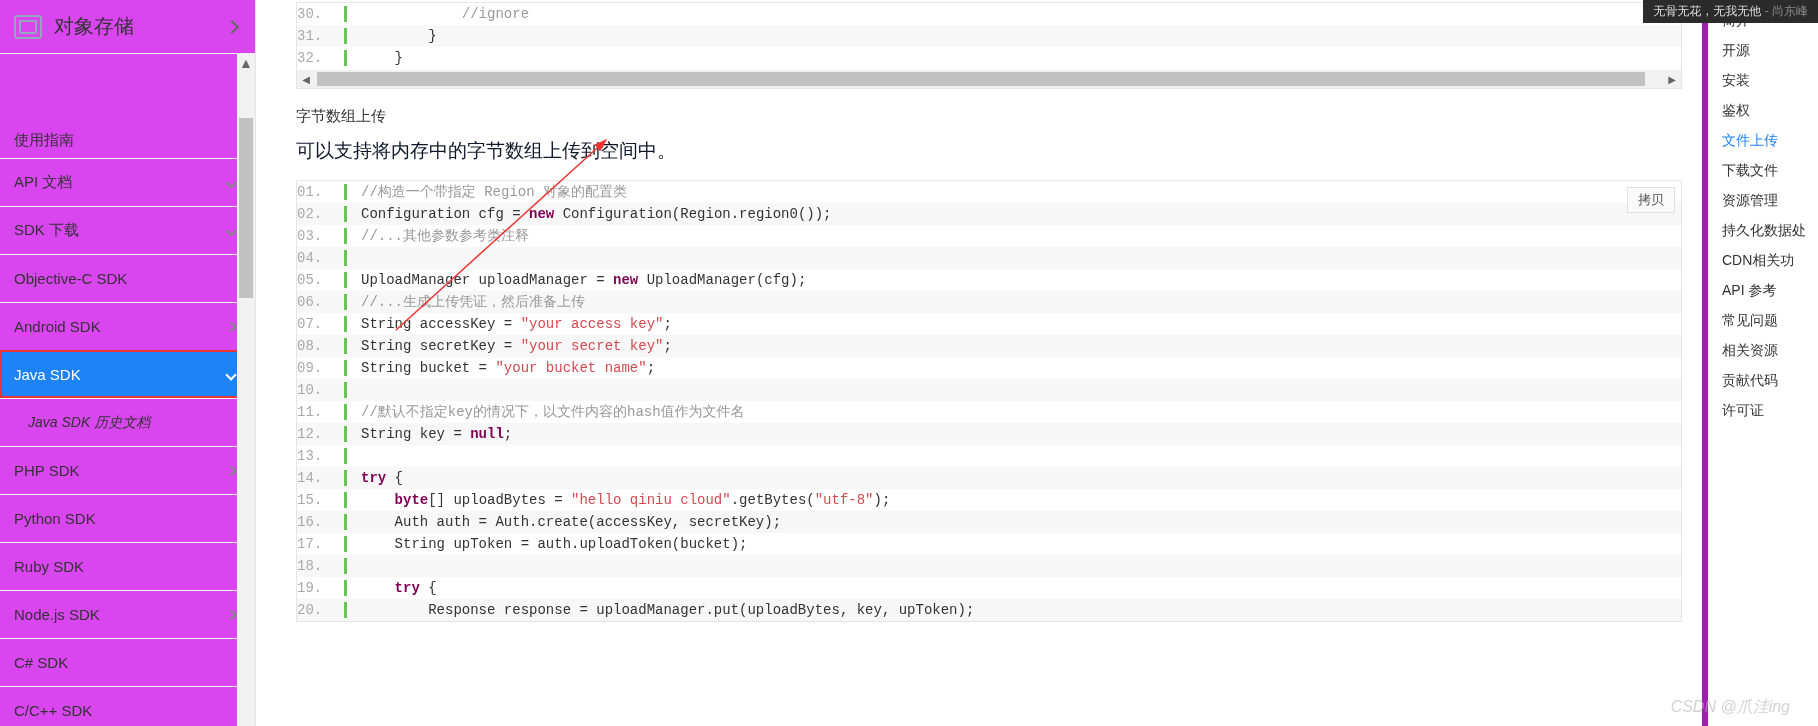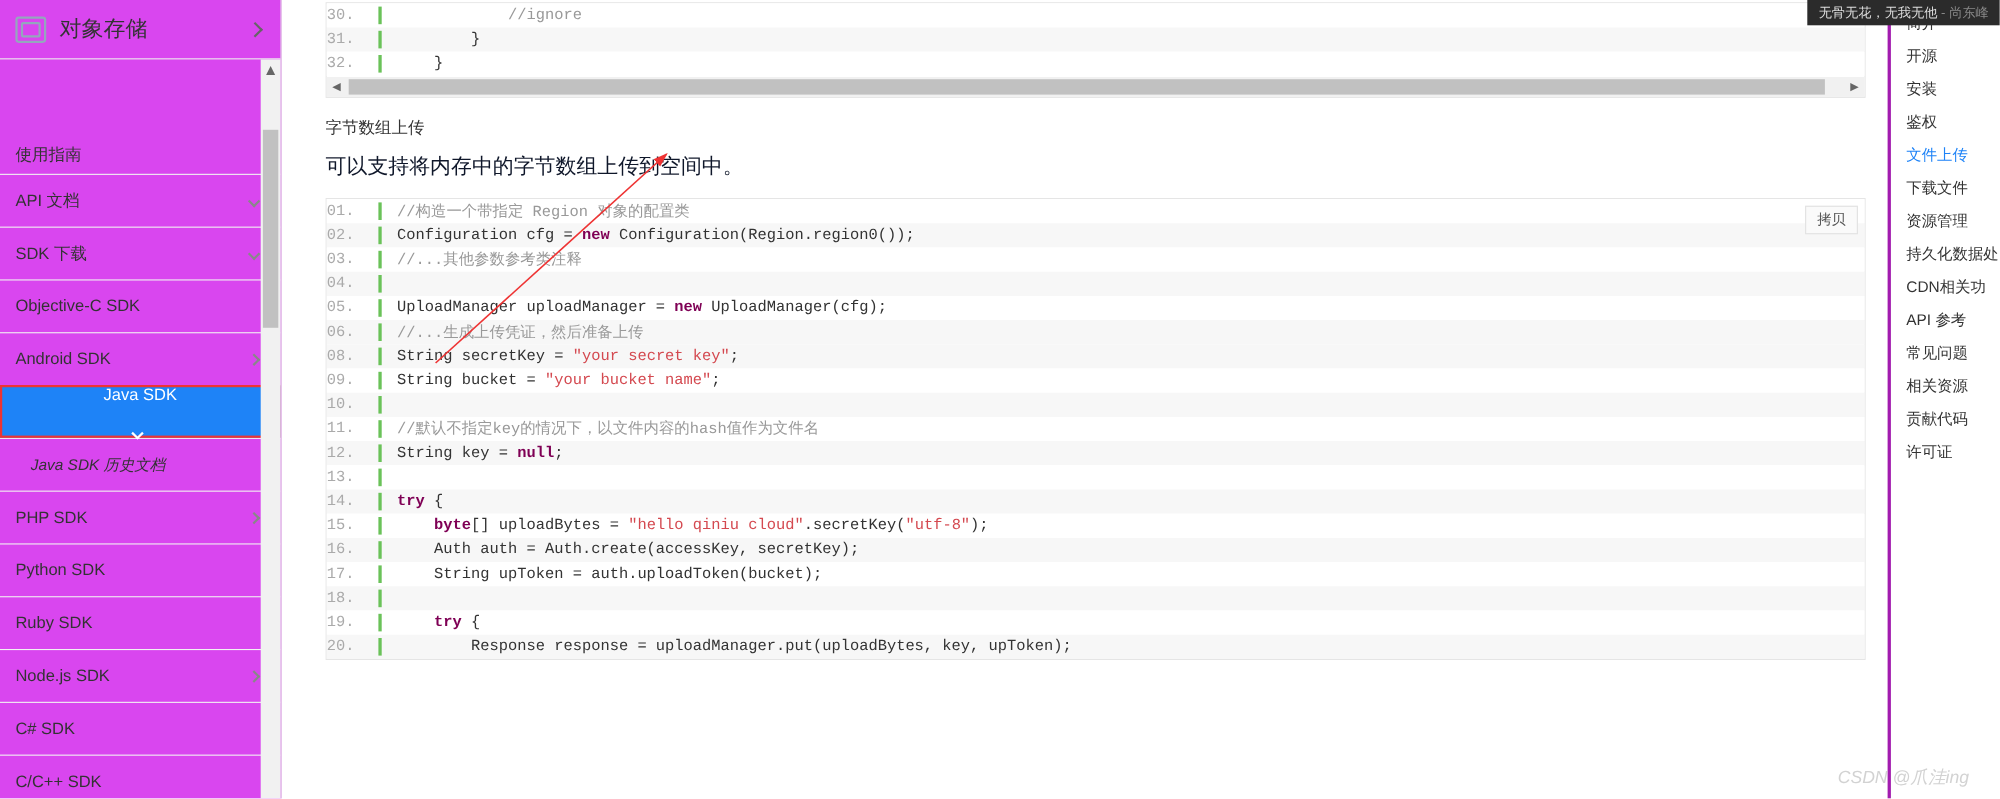--- a/index.html
+++ b/index.html
@@ -17,21 +17,21 @@
   .chev-down  { transform: rotate(45deg); }
   .sidebar-header .chev { margin-right:4px; }
 
   .nav { flex:1; overflow:hidden; position:relative;margin-top:36px; }
   .nav-item { display:flex; align-items:center; height:48px; padding:0 14px; font-size:15px; color:#333; cursor:pointer; border-top:1px solid #f2f2f2; }
   .nav-item.first-cut { height:34px; padding-top:0; align-items:flex-end; padding-bottom:8px; border-top:none; }
   .nav-item .lbl { flex:1; }
   .nav-item.sub { padding-left:28px; font-size:14px;font-style:italic; }
   .nav-item.active { background:#1e83f7; color:#fff; }
   .nav-item.active .chev { border-color:#fff; }
-  .nav-item.highlight-box { outline:2px solid #e33; outline-offset:-2px;flex-direction:column; }
+  .nav-item.highlight-box { outline:2px solid #e33; outline-offset:-2px; }
   .nav-item .chev { width:8px; height:8px; border-width:2px; border-color:#888; margin-right:6px; }
 
   .scroll-track { position:absolute; right:0; top:54px; bottom:0; width:18px; background:#f1f1f1; }
   .scroll-track .arrow { height:18px; display:flex; align-items:center; justify-content:center; color:#666; }
   .scroll-thumb { position:absolute; left:2px; right:2px; top:64px; height:180px; background:#c1c1c1; border-radius:0; }
 
   
   .main { flex:1; padding: 0 20px 0 40px; position:relative; overflow:hidden; }
   .codebox { border:1px solid #e5e5e5; margin-top:2px; position:relative; }
   .codebox .lines { font-family: "Courier New", monospace; font-size:14px; }
@@ -50,21 +50,21 @@
   .hscroll .track { flex:1; position:relative; height:100%; }
   .hscroll .thumb { position:absolute; left:2px; top:2px; bottom:2px; right:18px; background:#c1c1c1; }
 
   .sect-title { font-size:15px; color:#333; margin:18px 0 10px; font-weight:500; }
   .sect-desc  { font-size:19px; color:#0f172a; margin-bottom:16px;margin-top:12px; }
 
   
   .arrow-svg { position:absolute; left:120px; top:90px; pointer-events:none; }
 
   
-  .toc { width:102px; border-left:3px solid #a21caf; padding:6px 0 6px 14px; font-size:14px; }
+  .toc { width:116px; border-left:6px solid #a21caf; padding:6px 0 6px 14px; font-size:14px; }
   .toc-item { height:30px; display:flex; align-items:center; color:#333; cursor:pointer; white-space:nowrap; }
   .toc-item.active { color:#1e83f7; }
 
   
   .ribbon { position:absolute; top:0; right:0; background:#2b2b2b; color:#ddd; font-size:12px; padding:3px 10px; }
   .ribbon .auth { color:#888; }
 
   .watermark { position:absolute; right:28px; bottom:8px; color:rgba(180,180,180,.6); font-size:16px; font-style:italic; }
 </style>
 </head>
@@ -179,20 +179,24 @@
             <span class="code"></span>
           </div>
           <div class="line">
             <span class="ln">05.</span>
             <span class="code"><span>UploadManager uploadManager = </span><span class="k-new">new</span><span> UploadManager(cfg);</span></span>
           </div>
           <div class="line alt">
             <span class="ln">06.</span>
             <span class="code"><span class="cmt">//...生成上传凭证，然后准备上传</span></span>
           </div>
+          <div class="line">
+            <span class="ln">07.</span>
+            <span class="code"><span>String accessKey = </span><span class="str">"your access key"</span><span>;</span></span>
+          </div>
           <div class="line alt">
             <span class="ln">08.</span>
             <span class="code"><span>String secretKey = </span><span class="str">"your secret key"</span><span>;</span></span>
           </div>
           <div class="line">
             <span class="ln">09.</span>
             <span class="code"><span>String bucket = </span><span class="str">"your bucket name"</span><span>;</span></span>
           </div>
           <div class="line alt">
             <span class="ln">10.</span>
@@ -209,21 +213,21 @@
           <div class="line">
             <span class="ln">13.</span>
             <span class="code"></span>
           </div>
           <div class="line alt">
             <span class="ln">14.</span>
             <span class="code"><span class="k-key">try</span><span> {</span></span>
           </div>
           <div class="line">
             <span class="ln">15.</span>
-            <span class="code"><span>    </span><span class="k-key">byte</span><span>[] uploadBytes = </span><span class="str">"hello qiniu cloud"</span><span>.secretKey(</span><span class="str">"utf-8"</span><span>);</span></span>
+            <span class="code"><span>    </span><span class="k-key">byte</span><span>[] uploadBytes = </span><span class="str">"hello qiniu cloud"</span><span>.getBytes(</span><span class="str">"utf-8"</span><span>);</span></span>
           </div>
           <div class="line alt">
             <span class="ln">16.</span>
             <span class="code"><span>    Auth auth = Auth.create(accessKey, secretKey);</span></span>
           </div>
           <div class="line">
             <span class="ln">17.</span>
             <span class="code"><span>    String upToken = auth.uploadToken(bucket);</span></span>
           </div>
           <div class="line alt">

